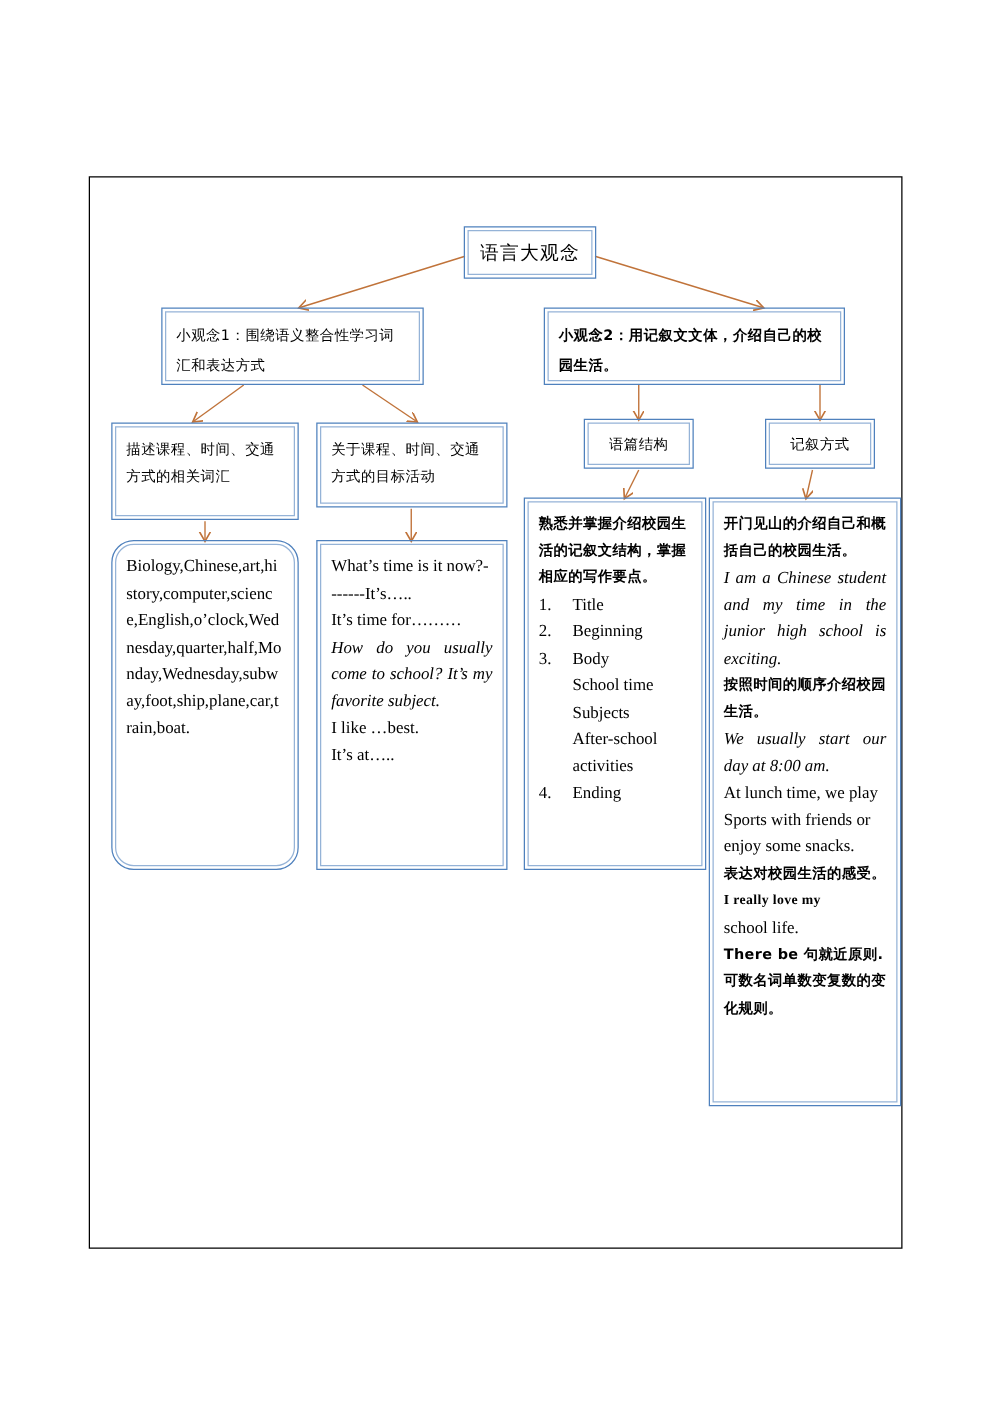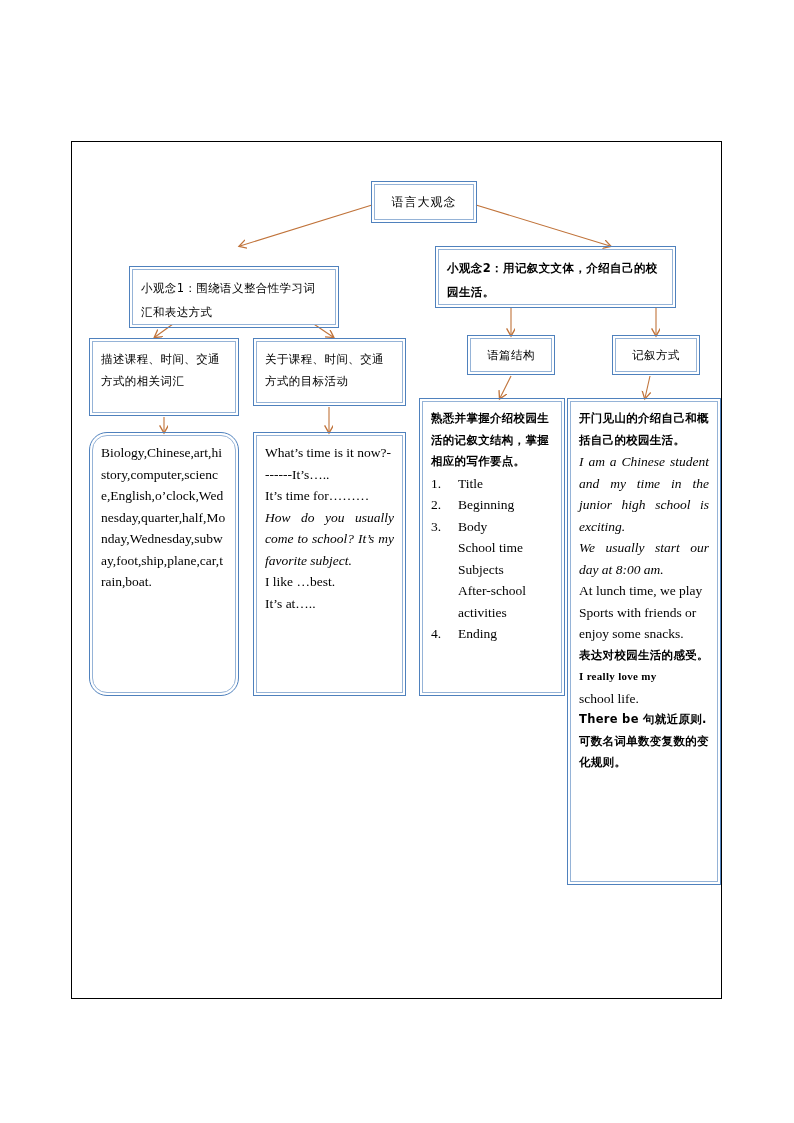--- a/index.html
+++ b/index.html
@@ -68,24 +68,24 @@
     line-height: 21px;
     color: #000000;
     margin-top: 27px;
   }
 
   
   #node-big-idea {
     left: 374px; top: 184px; width: 100px; height: 36px;
     display: flex; align-items: center; justify-content: center;
   }
-  #node-big-idea .cn { font-size: 12px; letter-spacing: 1px; }
+  #node-big-idea .cn { font-size: 15px; letter-spacing: 1px; }
 
   #node-sub1 {
-    left: 132px; top: 249px; width: 204px; height: 56px; margin-top: 20px;
+    left: 132px; top: 249px; width: 204px; height: 56px;
   }
   #node-sub2 {
     left: 438px; top: 249px; width: 235px; height: 56px; font-weight: bold;
   }
   #node-sub1 .cn, #node-sub2 .cn { line-height: 24px; font-size: 11.5px; }
 
   #node-vocab-topic {
     left: 92px; top: 341px; width: 144px; height: 72px;
   }
   #node-activity-topic {
@@ -268,20 +268,21 @@
       <li>
         <span class="num">4.</span>
         <span>Ending</span>
       </li>
     </ul>
   </div>
 
   <div class="node" id="node-narrative-detail">
     <div class="cn-para">开门见山的介绍自己和概括自己的校园生活。</div>
     <div class="sentence-line justify">I am a Chinese student and my time in the junior high school is exciting.</div>
+    <div class="cn-para">按照时间的顺序介绍校园生活。</div>
     <div class="sentence-line justify">We usually start our day at 8:00 am.</div>
     <div class="sentence-line">At lunch time, we play Sports with friends or enjoy some snacks.</div>
     <div class="cn-para"><span>表达对校园生活的感受。</span><span class="en">I really love my</span></div>
     <div class="sentence-line">school life.</div>
     <div class="cn-para">There be  句就近原则.</div>
     <div class="cn-para">可数名词单数变复数的变化规则。</div>
   </div>
 
 </div>
 

